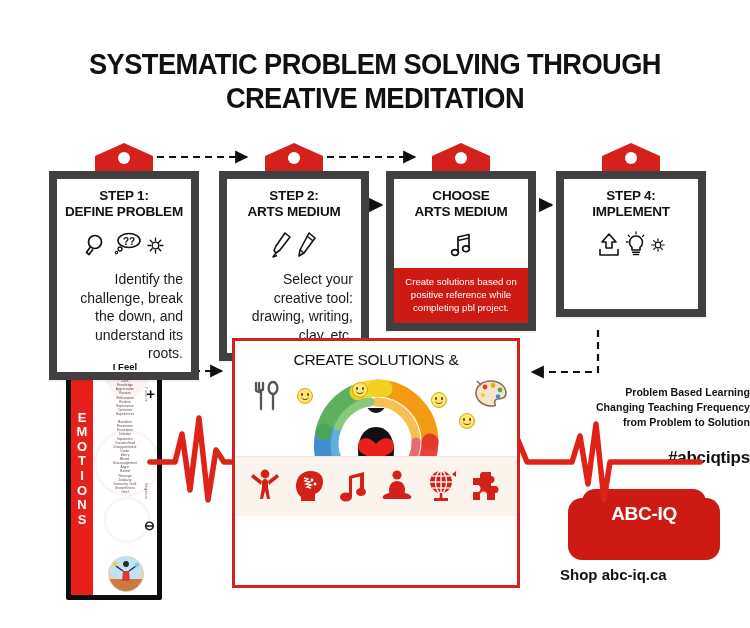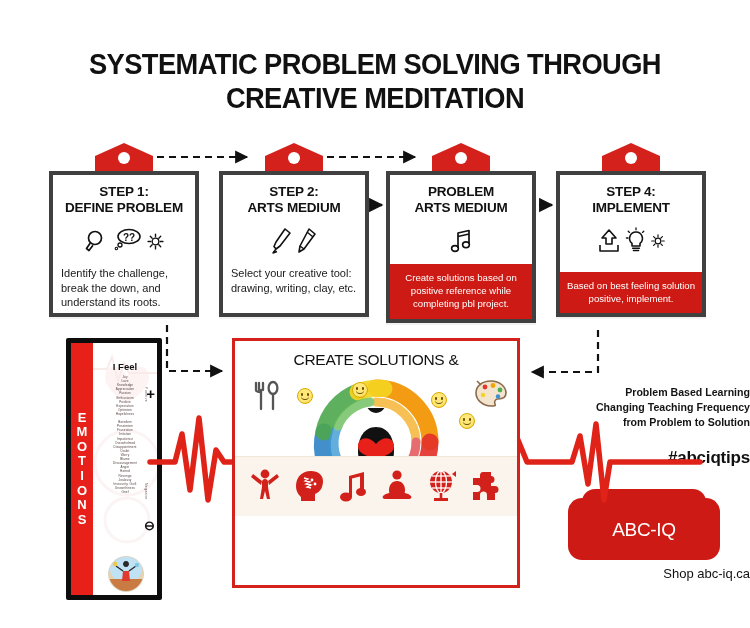--- a/index.html
+++ b/index.html
@@ -42,21 +42,21 @@
     z-index:1;
   }
   .tag:after{
     content:"";
     position:absolute;left:50%;top:9px;margin-left:-6px;
     width:12px;height:12px;border-radius:50%;
     background:#ffffff;
   }
   .card{
     position:relative;z-index:2;
-    border:4px solid #404040;
+    border:8px solid #404040;
     background:#ffffff;
     box-sizing:border-box;
     width:150px;
     min-height:146px;
     display:flex;flex-direction:column;
     align-items:center;
     box-shadow:0 2px 0 rgba(0,0,0,0.05);
   }
   .card-h{
     font-weight:bold;
@@ -67,25 +67,25 @@
     padding:9px 4px 0 4px;
     letter-spacing:-0.2px;
   }
   .card-ico{
     height:42px;
     display:flex;align-items:center;justify-content:center;
     gap:3px;
     margin:4px 0 2px 0;
   }
   .card-body{
-    font-size:11px;
+    font-size:14px;
     line-height:1.32;
-    text-align:left;
+    text-align:right;
     color:#1a1a1a;
-    padding:2px 8px 0 8px;
+    padding:2px 8px 9px 8px;
   }
   .card-banner{
     width:100%;
     background:#CE1A14;
     color:#ffffff;
     font-weight:normal;
     font-size:9.6px;
     line-height:1.36;
     text-align:center;
     padding:7px 6px 8px 6px;
@@ -231,30 +231,29 @@
     position:absolute;left:0;top:0;width:152px;height:62px;
     background:#CE1A14;
     border-radius:14px;
   }
   .logo-bg:before{
     content:"";position:absolute;left:14px;top:-9px;
     width:124px;height:26px;background:#CE1A14;border-radius:13px 13px 0 0;
   }
   .logo-t{
     position:relative;z-index:2;
-    color:#ffffff;text-align:center;font-weight:normal;
+    color:#ffffff;text-align:center;font-weight:bold;
     line-height:1.14;
     padding-top:5px;
-    margin-top:16px;
   }
   .logo-t .l1{font-size:19px;display:block;letter-spacing:-0.3px;}
   .logo-t .l2{font-size:20px;display:block;letter-spacing:-0.3px;}
   .shop{
     position:absolute;left:560px;top:566px;width:190px;
-    text-align:right;font-weight:normal;font-size:13px;color:#111;
+    text-align:left;font-weight:bold;font-size:15px;color:#111;
   }
 
   
   svg.ekg{position:absolute;left:0;top:0;width:750px;height:628px;pointer-events:none;z-index:3;}
 </style>
 </head>
 <body>
 
 <div class="stage">
 
@@ -346,21 +345,21 @@
         </svg>
       </div>
       <div class="card-body">Select your creative tool: drawing, writing, clay, etc.</div>
     </div>
   </div>
 
   <div class="step" id="step3">
     <div class="tag"></div>
     <div class="card with-banner">
       <div class="card-h">
-        <span>PROBLEM</span><br>
+        <span>CHOOSE</span><br>
         <span>ARTS MEDIUM</span>
       </div>
       <div class="card-ico">
         <svg width="28" height="28" viewBox="0 0 28 28">
           <path d="M11,21 L11,6 L22,3.5 L22,17" fill="none" stroke="#111" stroke-width="1.7" stroke-linejoin="round"></path>
           <path d="M11,9.5 L22,7" fill="none" stroke="#111" stroke-width="1.5"></path>
           <ellipse cx="8" cy="21.5" rx="3.4" ry="2.9" fill="none" stroke="#111" stroke-width="1.6"></ellipse>
           <ellipse cx="19" cy="17.8" rx="3.4" ry="2.9" fill="none" stroke="#111" stroke-width="1.6"></ellipse>
         </svg>
       </div>
@@ -397,21 +396,20 @@
               <path d="M12,18 L12,21.4"></path>
             <path d="M2.6,12 L6,12"></path>
               <path d="M18,12 L21.4,12"></path>
             <path d="M5.4,5.4 L7.8,7.8"></path>
               <path d="M16.2,16.2 L18.6,18.6"></path>
             <path d="M18.6,5.4 L16.2,7.8"></path>
               <path d="M7.8,16.2 L5.4,18.6"></path>
           </g>
         </svg>
       </div>
-      <div class="card-banner">Based on best feeling solution positive, implement.</div>
     </div>
   </div>
 
   <div class="poster">
     <div class="poster-in">
       <div class="poster-band" id="emoband">
           <span>E</span>
           <span>M</span>
           <span>O</span>
           <span>T</span>

